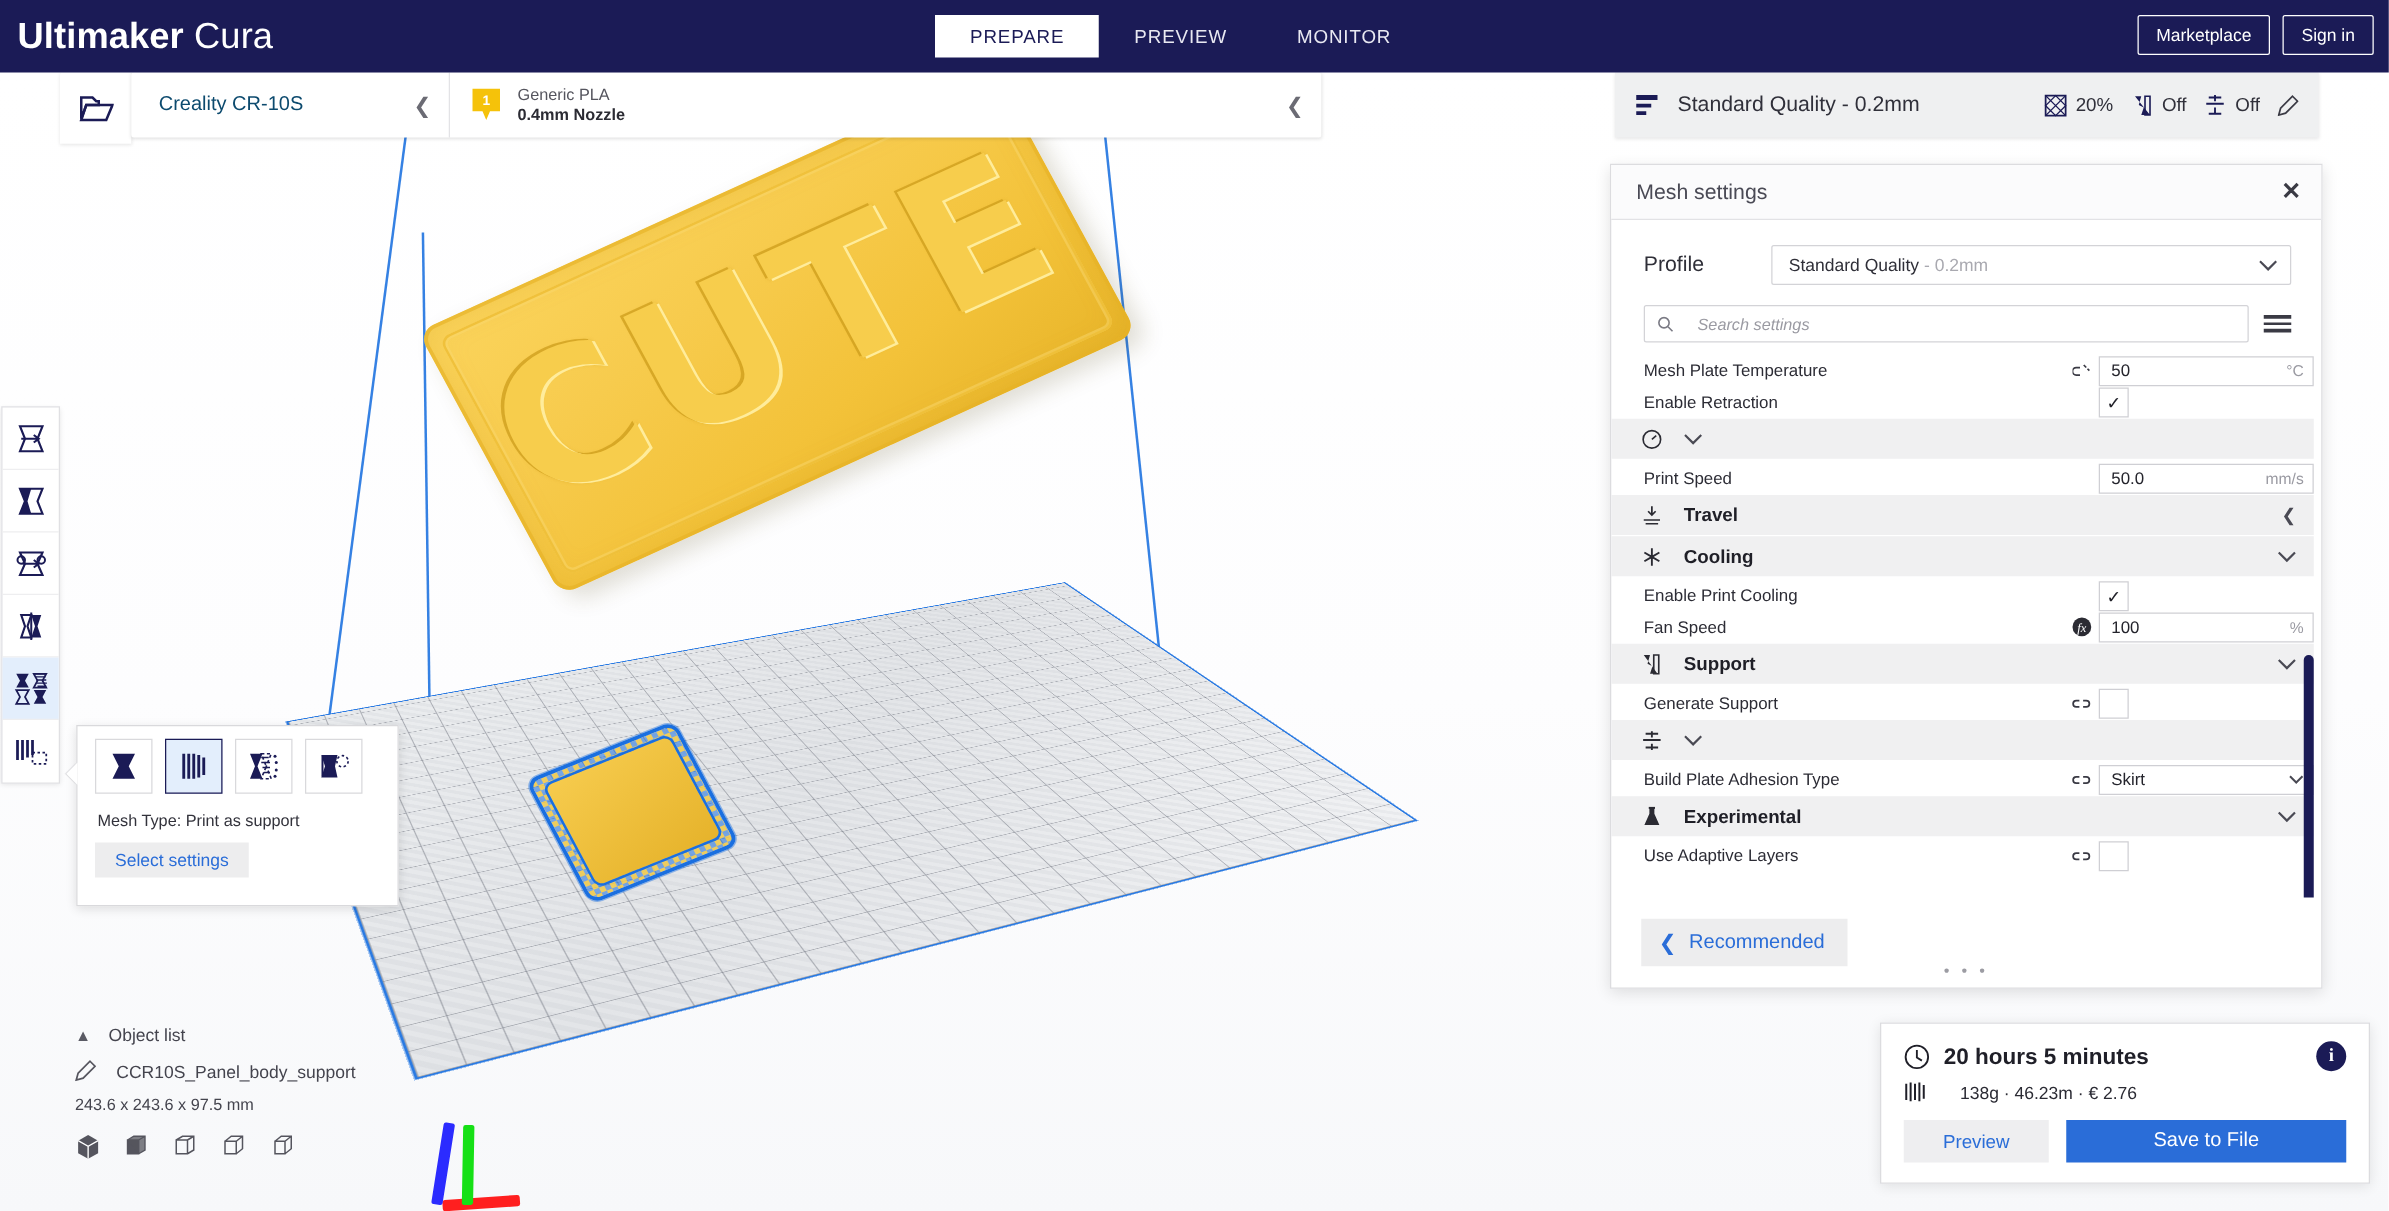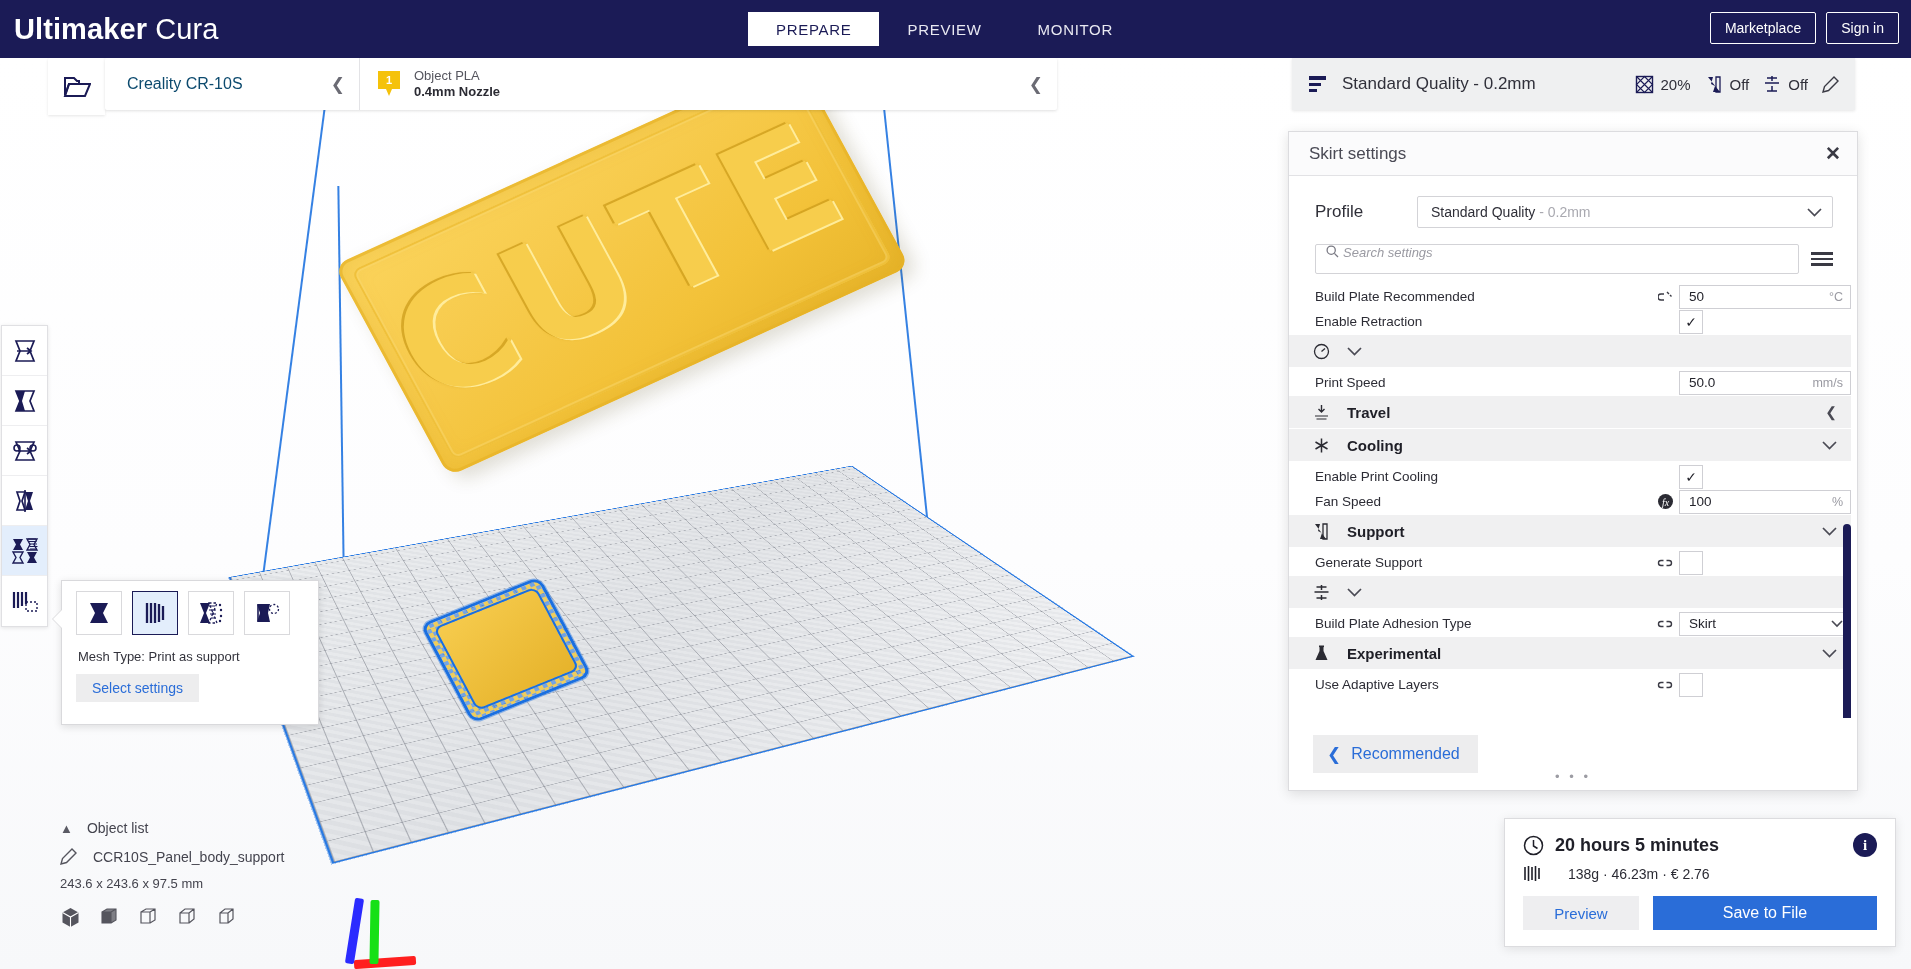--- a/index.html
+++ b/index.html
@@ -178,21 +178,21 @@
     flex: 1; height: 32px; border: 1px solid #d3d3d7; background: #fff; border-radius: 2px;
     display: flex; align-items: center; justify-content: space-between; padding: 0 10px 0 13px;
     cursor: pointer;
   }
   .combo .txt { font-size: 14px; color: #2f2f38; }
   .combo .txt em { font-style: normal; color: #a9a9b0; }
 
   .search-row { display: flex; align-items: center; gap: 12px; padding: 6px 24px 8px 26px; }
   .search {
     flex: 1; height: 30px; border: 1px solid #d3d3d7; background: #fff; border-radius: 2px;
-    display: flex; align-items: flex-start; gap: 4px; padding: 0 10px;
+    display: flex; align-items: center; gap: 19px; padding: 0 10px;
   }
   .search input {
     border: none; outline: none; font-size: 13px; color: #2f2f38; font-style: italic;
     font-family: inherit; width: 100%; background: transparent;
   }
   .search input::placeholder { color: #9a9aa2; font-style: italic; }
   .hamburger { width: 22px; cursor: pointer; display: flex; flex-direction: column; gap: 3px; }
   .hamburger i { display: block; height: 2.5px; background: #3a3a44; }
 
   .settings-scroll {
@@ -375,21 +375,21 @@
     </div>
     <div class="sel-material">
       <div class="mat-left">
         <span>
           <svg width="26" height="30" viewBox="0 0 26 30">
             <path d="M2 2h22v18h-8l-3 7-3-7H2V2z" fill="#f5c20a"></path>
             <text x="13" y="15" font-size="11" font-family="Liberation Sans" font-weight="700" fill="#ffffff" text-anchor="middle">1</text>
           </svg>
         </span>
         <div class="mat-text">
-          <div class="m1">Object PLA</div>
+          <div class="m1">Generic PLA</div>
           <div class="m2">0.4mm Nozzle</div>
         </div>
       </div>
       <span class="chev">❮</span>
     </div>
   </div>
 
   <div class="summary">
     <span>
       <svg width="20" height="18" viewBox="0 0 20 18">
@@ -432,21 +432,21 @@
 
     <span>
       <svg width="17" height="17" viewBox="0 0 17 17">
         <path d="M12 1l4 4-9.5 9.5L1 16l1.5-5.5L12 1z" fill="none" stroke="#3a3a44" stroke-width="1.4"></path>
       </svg>
     </span>
   </div>
 
   <div class="panel">
     <div class="panel-head">
-      <span class="panel-title">Skirt settings</span>
+      <span class="panel-title">Mesh settings</span>
       <span class="panel-close">✕</span>
     </div>
 
     <div class="profile-row">
       <span class="profile-lbl">Profile</span>
       <div class="combo">
         <span class="txt"><span>Standard Quality</span><em> - 0.2mm</em></span>
         <span>
           <svg width="15" height="9" viewBox="0 0 15 9">
               <path d="M1 1l6.5 6.5L14 1" fill="none" stroke="#4a4a54" stroke-width="1.7"></path>
@@ -469,21 +469,21 @@
           <i></i>
           <i></i>
           <i></i>
         </div>
     </div>
 
     <div class="settings-scroll">
       <div class="setlist">
 
         <div class="srow">
-          <span class="lbl">Build Plate Recommended</span>
+          <span class="lbl">Mesh Plate Temperature</span>
           <span class="ico">
             <svg width="15" height="12" viewBox="0 0 15 12">
                 <path d="M6 3H3a3 3 0 000 6h3" fill="none" stroke="#3a3a44" stroke-width="1.4"></path>
                 <path d="M9 1l2 2M12 4l1.5 1.5" stroke="#3a3a44" stroke-width="1.4"></path>
               </svg>
           </span>
           <div class="ctrl-cell">
             <div class="field">
               <span class="v">50</span>
               <span class="u">°C</span>

